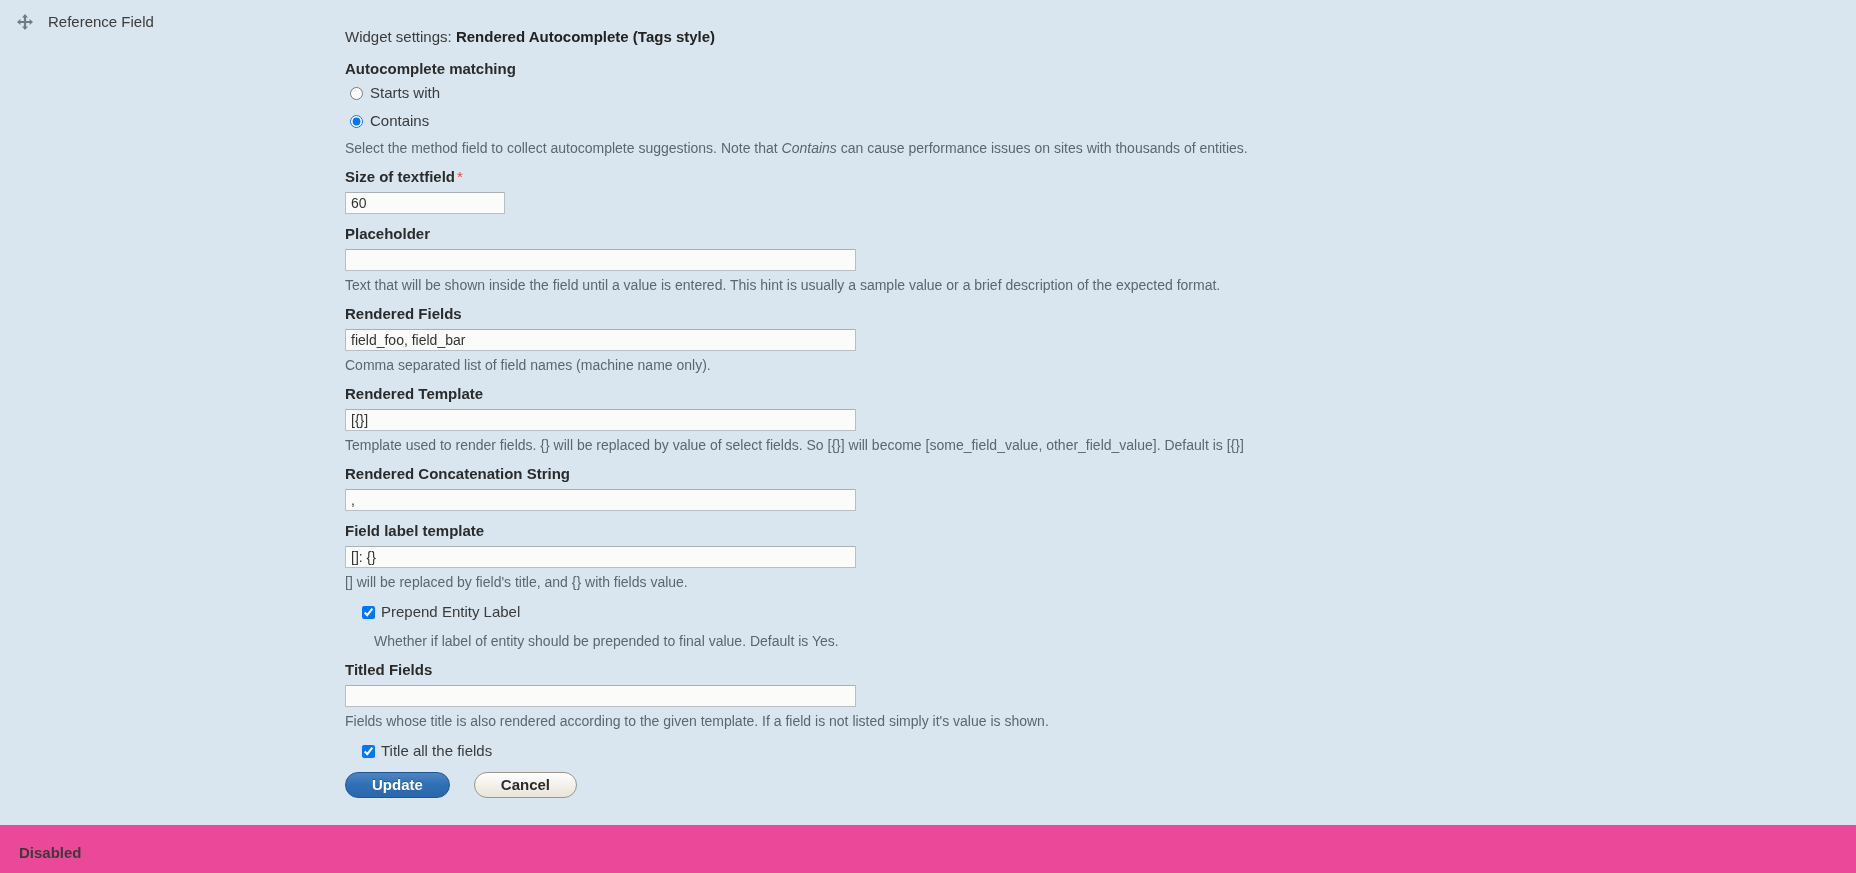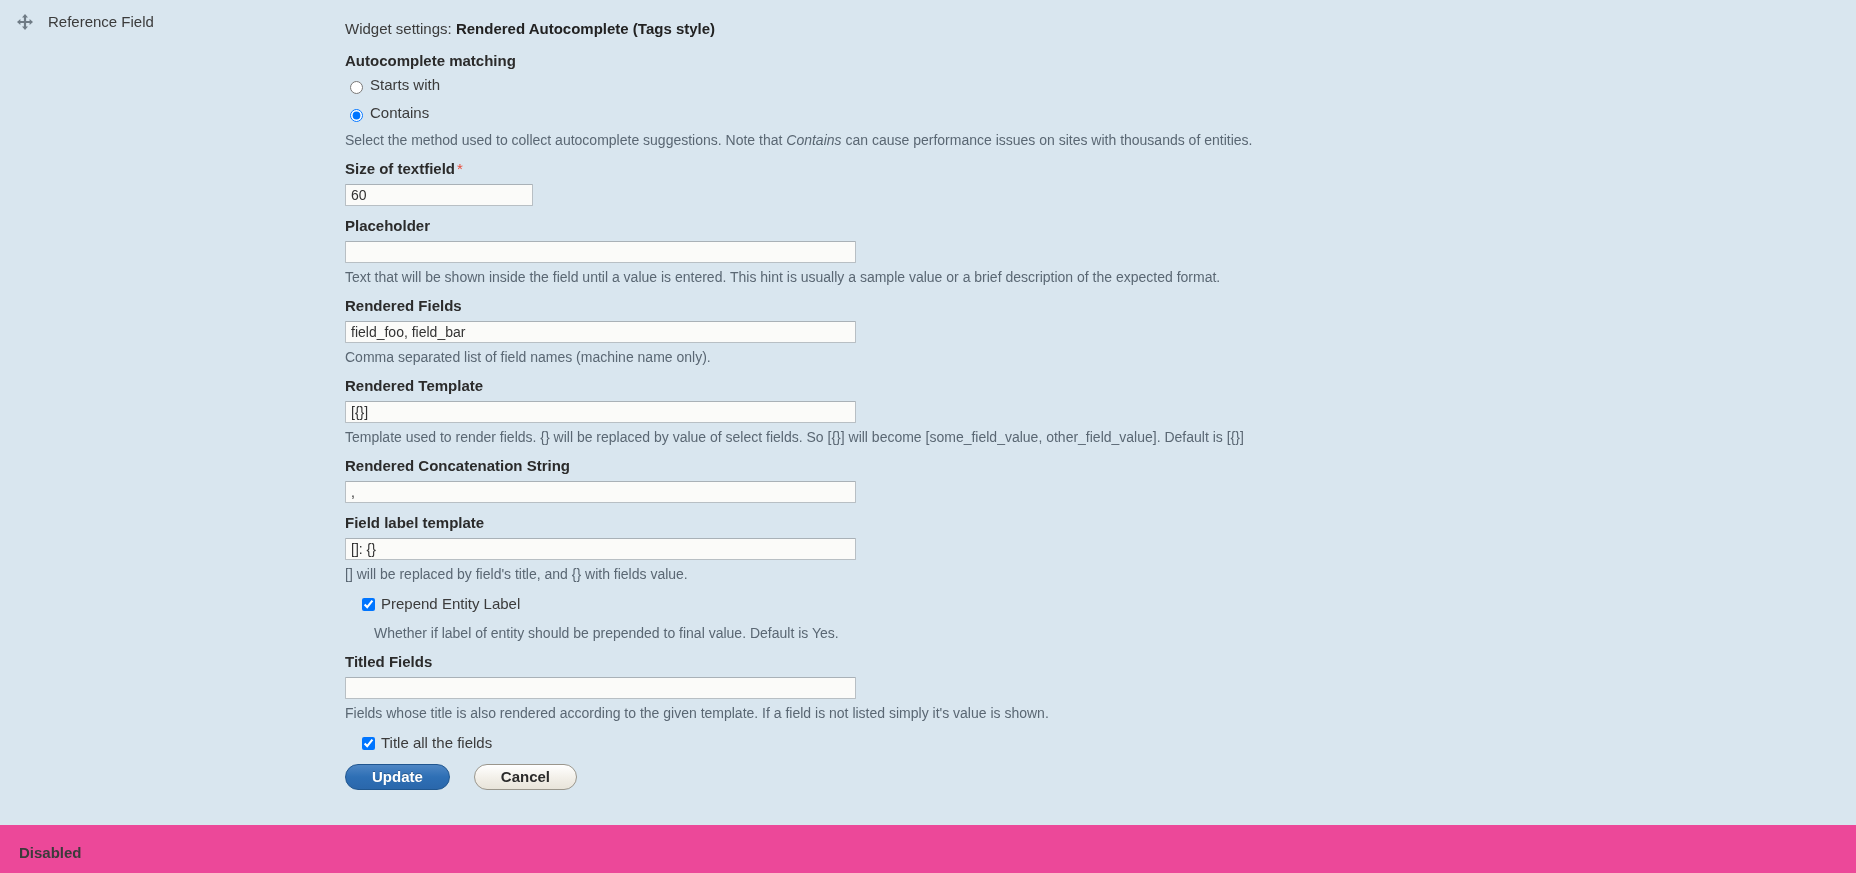--- a/index.html
+++ b/index.html
@@ -48,21 +48,21 @@
     font-size: 15px;
     color: #3b3b3b;
     line-height: 18px;
     white-space: nowrap;
   }
 
   
   .settings-form {
     position: absolute;
     left: 345px;
-    top: 0;
+    top: 8px;
     width: 1500px;
     padding: 20px 0 0 0;
     box-sizing: border-box;
   }
 
   .widget-settings-title {
     font-size: 15px;
     color: #3b3b3b;
     margin: 0 0 14px 0;
     line-height: 18px;
@@ -100,27 +100,27 @@
     padding: 2px 5px;
     font-family: "Liberation Sans", sans-serif;
     font-size: 14px;
     color: #333;
     background: #fbfbf9;
     border: 1px solid #b8bfc4;
     border-top-color: #a9b1b7;
     border-radius: 1px;
     outline: none;
   }
-  input.w-size   { width: 188px; }
+  input.w-size   { width: 160px; }
   input.w-wide   { width: 511px; }
 
   
   .radio-row {
     display: flex;
-    align-items: flex-end;
+    align-items: center;
     margin: 0 0 10px 0;
   }
   .radio-row:first-of-type { margin-top: 4px; }
   .radio-row input[type="radio"] {
     margin: 0 7px 0 5px;
     width: 13px;
     height: 13px;
   }
   .radio-row label {
     font-size: 15px;
@@ -231,21 +231,21 @@
         <input type="radio" name="autocomplete_matching" id="opt-starts-with" style="">
         <label for="opt-starts-with">Starts with</label>
       </div>
 
       <div class="radio-row">
         <input type="radio" name="autocomplete_matching" id="opt-contains" checked="" style="">
         <label for="opt-contains">Contains</label>
       </div>
 
       <div class="description">
-        <span>Select the method used to collect autocomplete suggestions. Note that </span><em>Contains</em><span> can cause performance issues on sites with thousands of entities.</span>
+        <span>Select the method field to collect autocomplete suggestions. Note that </span><em>Contains</em><span> can cause performance issues on sites with thousands of entities.</span>
       </div>
     </div>
 
     <div class="form-item">
       <label class="form-label" for="in-size"><span>Size of textfield</span><span class="required-marker">*</span></label>
       <input class="text-input w-size" type="text" id="in-size" value="60" style="">
     </div>
 
     <div class="form-item">
       <label class="form-label" for="in-placeholder">Placeholder</label>

